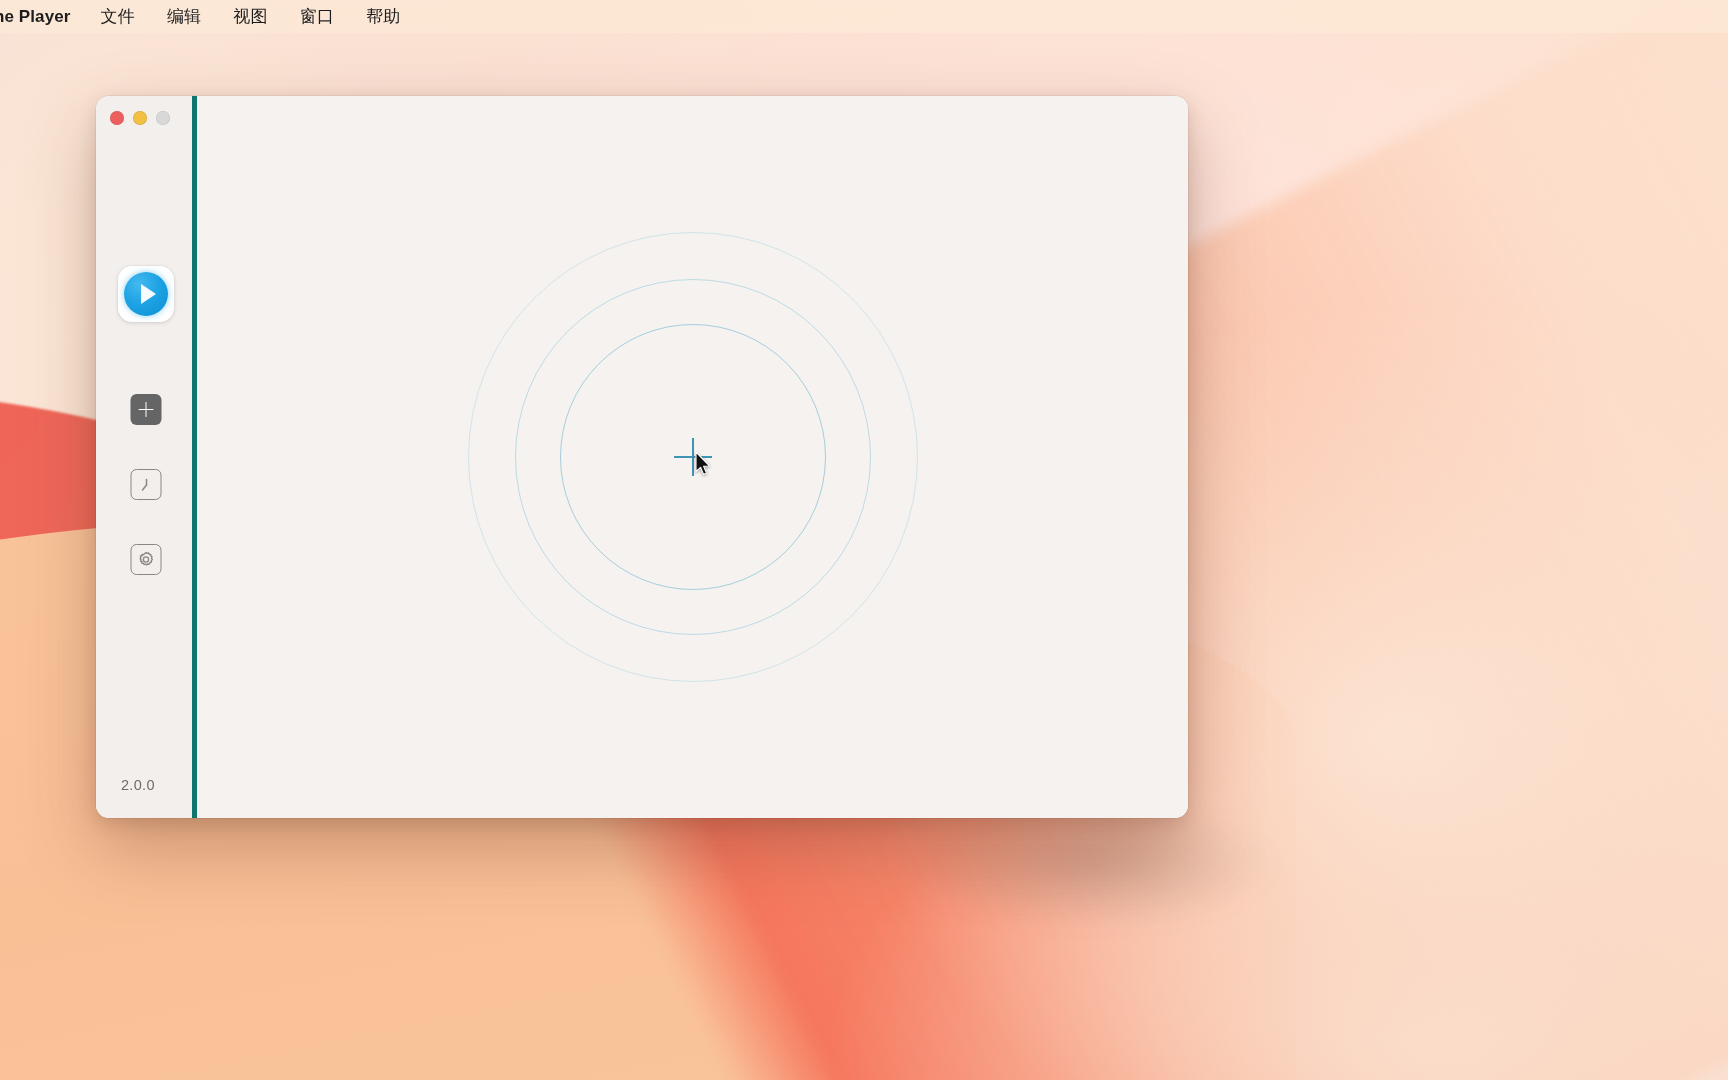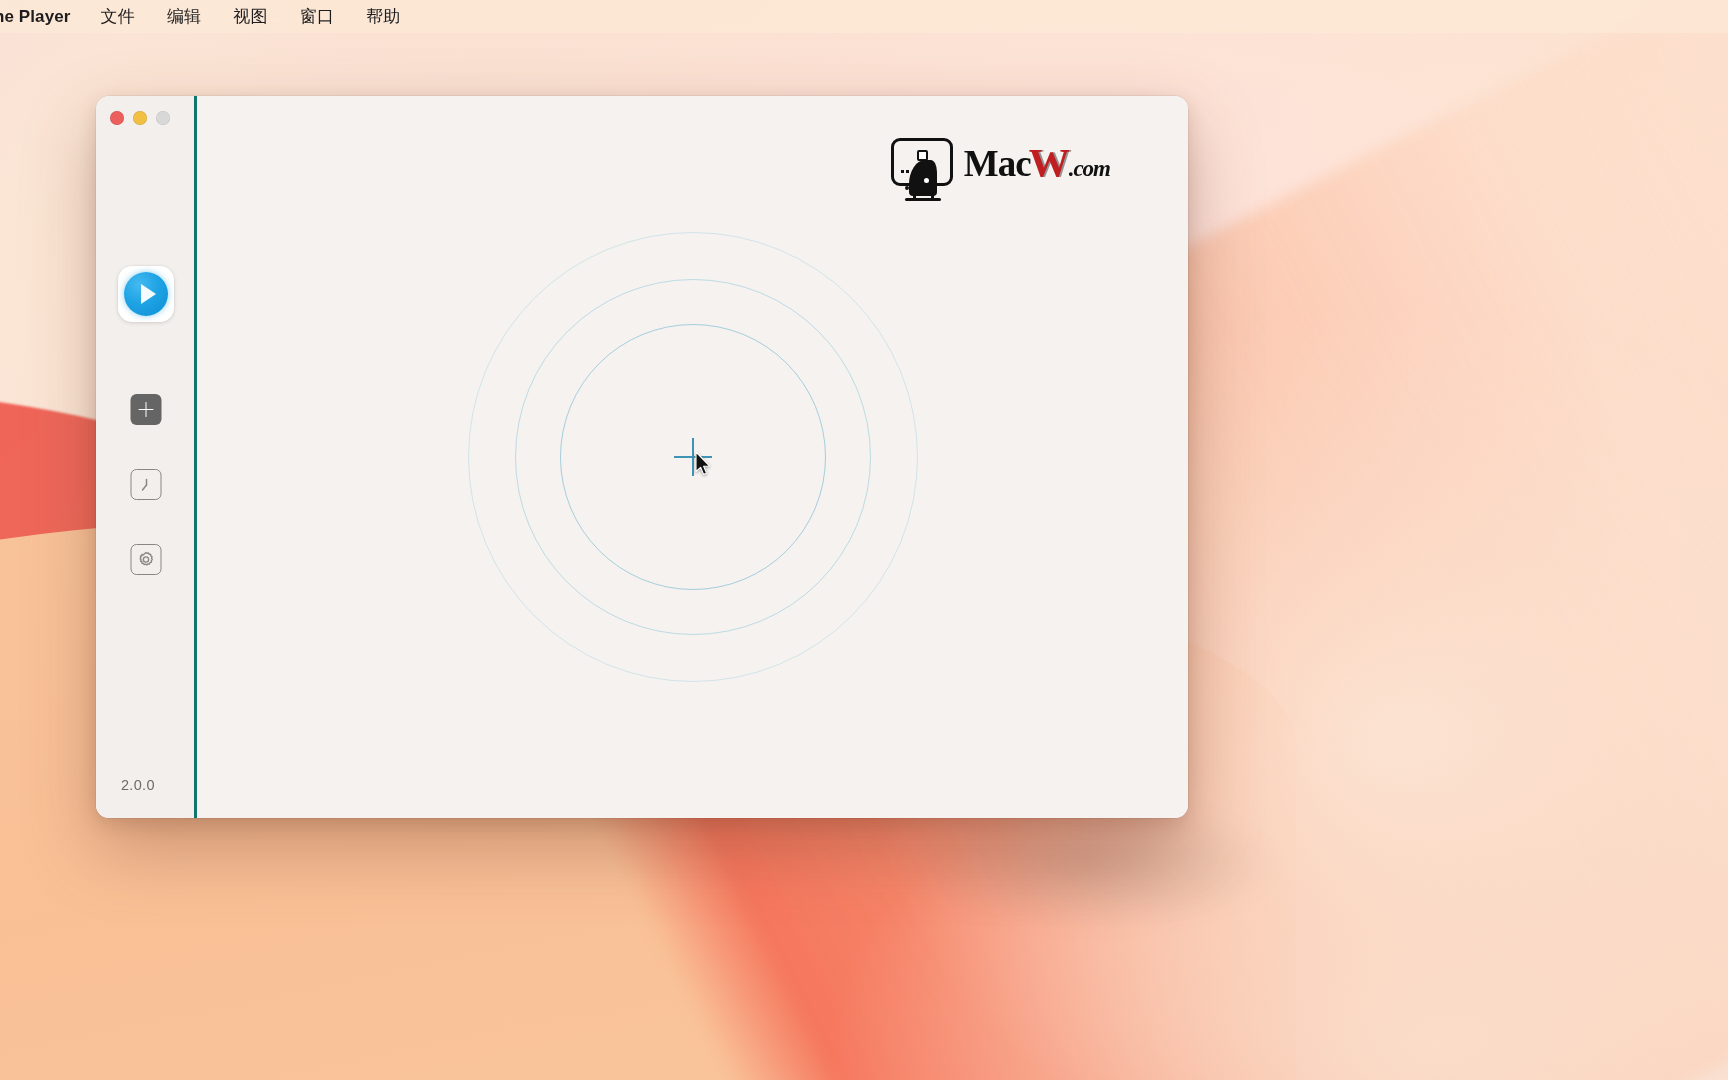--- a/index.html
+++ b/index.html
@@ -111,21 +111,21 @@
       0 6px 18px rgba(110,60,40,.18);
     overflow:hidden;
     display:flex;
     z-index:30;
   }
 
   
   #sidebar {
     width:101px; height:100%;
     background:#f3efec;
-    border-right:3px solid #0f766e;
+    border-right:5px solid #0f766e;
     position:relative;
     flex:0 0 101px;
   }
   #traffic {
     position:absolute; left:14px; top:15px;
     display:flex; gap:9px; align-items:center;
   }
   .tl { width:14px; height:14px; border-radius:50%; }
   .tl-red    { background:#ec5f5c; box-shadow:inset 0 0 0 .5px rgba(0,0,0,.14); }
   .tl-yellow { background:#f1bf42; box-shadow:inset 0 0 0 .5px rgba(0,0,0,.14); }
@@ -353,43 +353,20 @@
             <circle cx="12" cy="12" r="3.3"></circle>
           </g>
         </svg>
       </div>
 
       <div id="version">2.0.0</div>
     </div>
 
     <div id="content">
 
-      <div id="watermark">
-        <div id="wm-monitor">
-          <span class="dots">
-              <i></i>
-              <i></i>
-              <i></i>
-            </span>
-          <div id="wm-dog">
-            <span class="head-mark"></span>
-            <span class="body"></span>
-            <span class="eye"></span>
-            <span class="leg-l"></span>
-            <span class="leg-r"></span>
-            <span class="base"></span>
-          </div>
-          <span id="wm-footdot"></span>
-        </div>
-        <div id="wm-text">
-          <span>Mac</span>
-            <span class="w-red">W</span>
-            <span class="dotcom">.com</span>
-        </div>
-      </div>
 
       <div id="radar">
         <span class="ring r1"></span>
         <span class="ring r2"></span>
         <span class="ring r3"></span>
       </div>
 
       <div id="crosshair">
         <span class="ch-h"></span>
         <span class="ch-v"></span>

